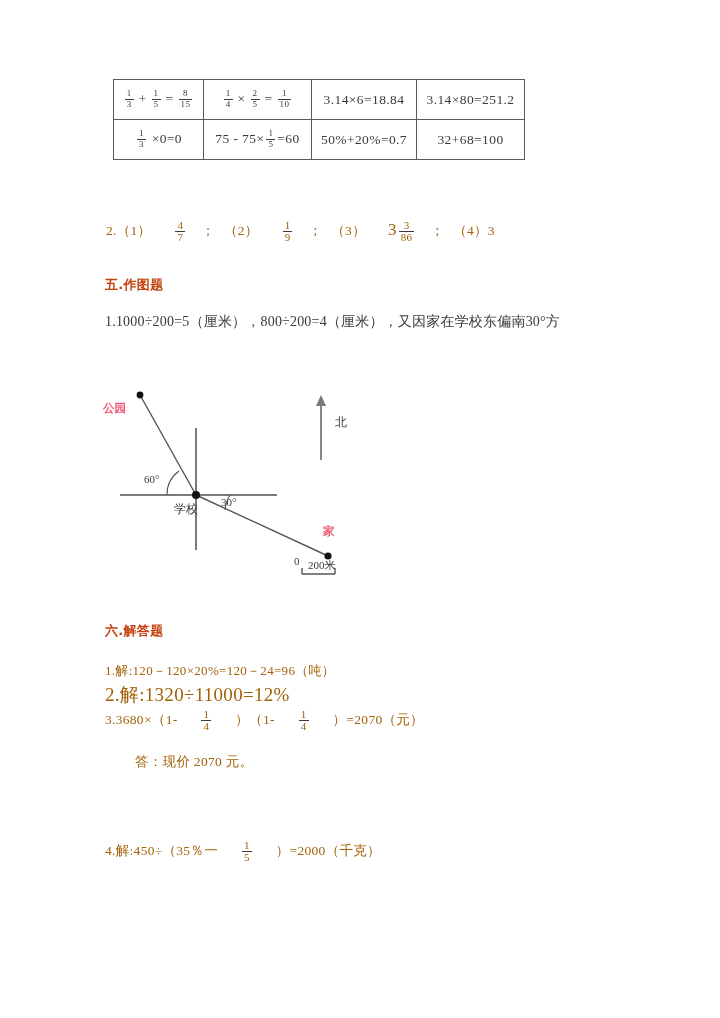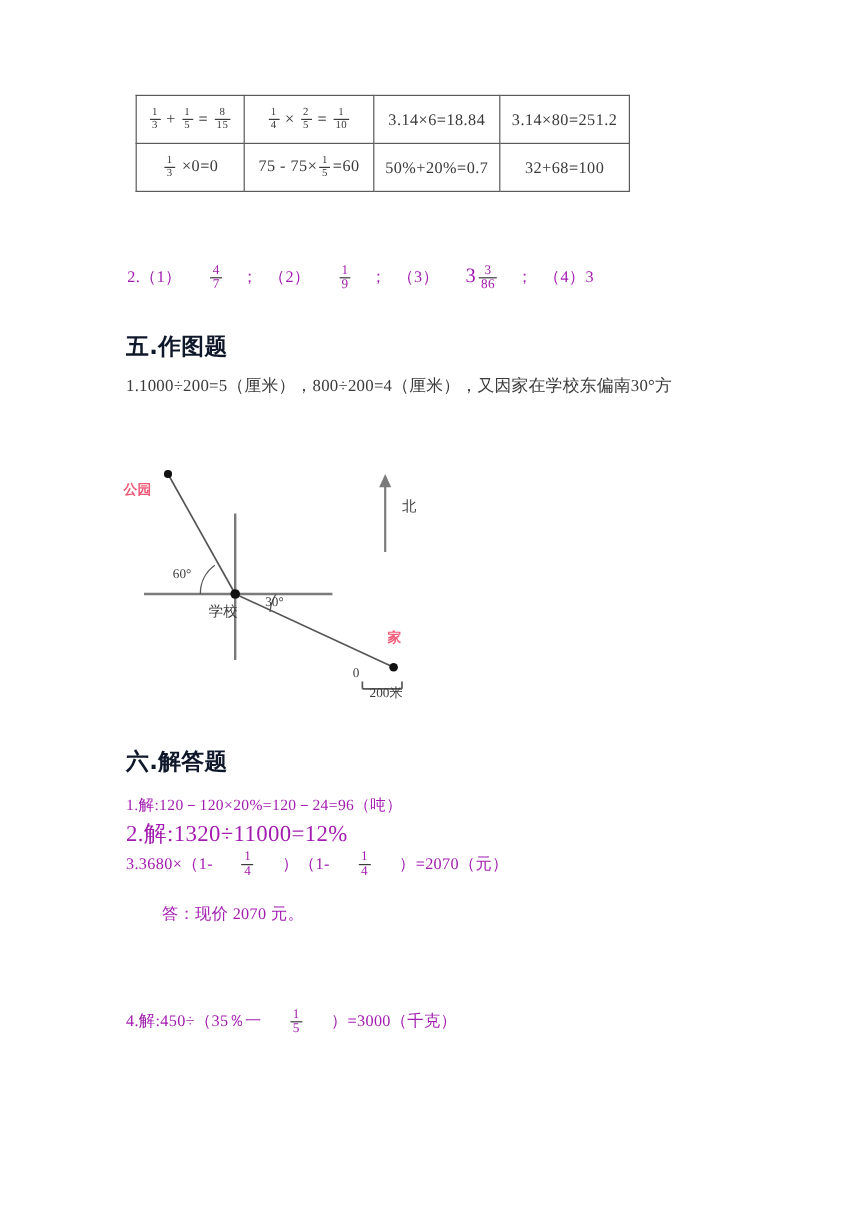--- a/index.html
+++ b/index.html
@@ -68,30 +68,30 @@
   }
   .frac.small { font-size: 9px; }
   .frac.mid   { font-size: 11px; }
 
   .op { margin: 0 3px; }
 
   
   .line {
     position: absolute;
     font-size: 13.5px;
-    color: #a21caf;
+    color: #a16207;
     white-space: nowrap;
     letter-spacing: 0.3px;
   }
   .heading {
     position: absolute;
     font-family: "DejaVu Sans", "Liberation Sans", sans-serif;
     font-weight: bold;
-    font-size: 19px;
-    color: #0f172a;
+    font-size: 13px;
+    color: #c2410c;
     letter-spacing: 0.3px;
     white-space: nowrap;
   }
   .para {
     position: absolute;
     font-size: 14px;
     color: #3a3a3a;
     white-space: nowrap;
     letter-spacing: 0.2px;
   }
@@ -195,32 +195,32 @@
       <line x1="240" y1="190" x2="240" y2="196" stroke="#555555" stroke-width="1.4"></line>
     </svg>
 
     <div class="lbl lbl-red" style="left:8px; top:23px;">公园</div>
     <div class="lbl lbl-dark" style="left:79px; top:123px;">学校</div>
     <div class="lbl lbl-red" style="left:228px; top:146px;">家</div>
     <div class="lbl lbl-dark" style="left:240px; top:36px;">北</div>
     <div class="lbl lbl-dark" style="left:49px; top:95px; font-size:11px;">60°</div>
     <div class="lbl lbl-dark" style="left:126px; top:118px; font-size:11px;">30°</div>
     <div class="lbl lbl-dark" style="left:199px; top:177px; font-size:11px;">0</div>
-    <div class="lbl lbl-dark" style="left:213px; top:192px; font-size:11px;">200米</div>
+    <div class="lbl lbl-dark" style="left:213px; top:180px; font-size:11px;">200米</div>
   </div>
 
   <div class="heading" style="left:105px; top:622px;">六.解答题</div>
 
   <div class="line" style="left:105px; top:662px; font-size:13px;">1.解:120－120×20%=120－24=96（吨）</div>
   <div class="line" style="left:105px; top:682px; font-size:19px;">2.解:1320÷11000=12%</div>
 
   <div class="line" style="left:105px; top:709px;">
     <span>3.3680×（1-</span><span class="sep-lg"></span><span class="frac mid"><span class="num">1</span><span class="den">4</span></span><span class="sep-lg"></span><span>）（1-</span><span class="sep-lg"></span><span class="frac mid"><span class="num">1</span><span class="den">4</span></span><span class="sep-lg"></span><span>）=2070（元）</span>
   </div>
 
   <div class="line" style="left:135px; top:753px;">答：现价 2070 元。</div>
 
   <div class="line" style="left:105px; top:840px;">
-    <span>4.解:450÷（35％一</span><span class="sep-lg"></span><span class="frac mid"><span class="num">1</span><span class="den">5</span></span><span class="sep-lg"></span><span>）=3000（千克）</span>
+    <span>4.解:450÷（35％一</span><span class="sep-lg"></span><span class="frac mid"><span class="num">1</span><span class="den">5</span></span><span class="sep-lg"></span><span>）=2000（千克）</span>
   </div>
 
 
 </div>
 
 </body></html>

